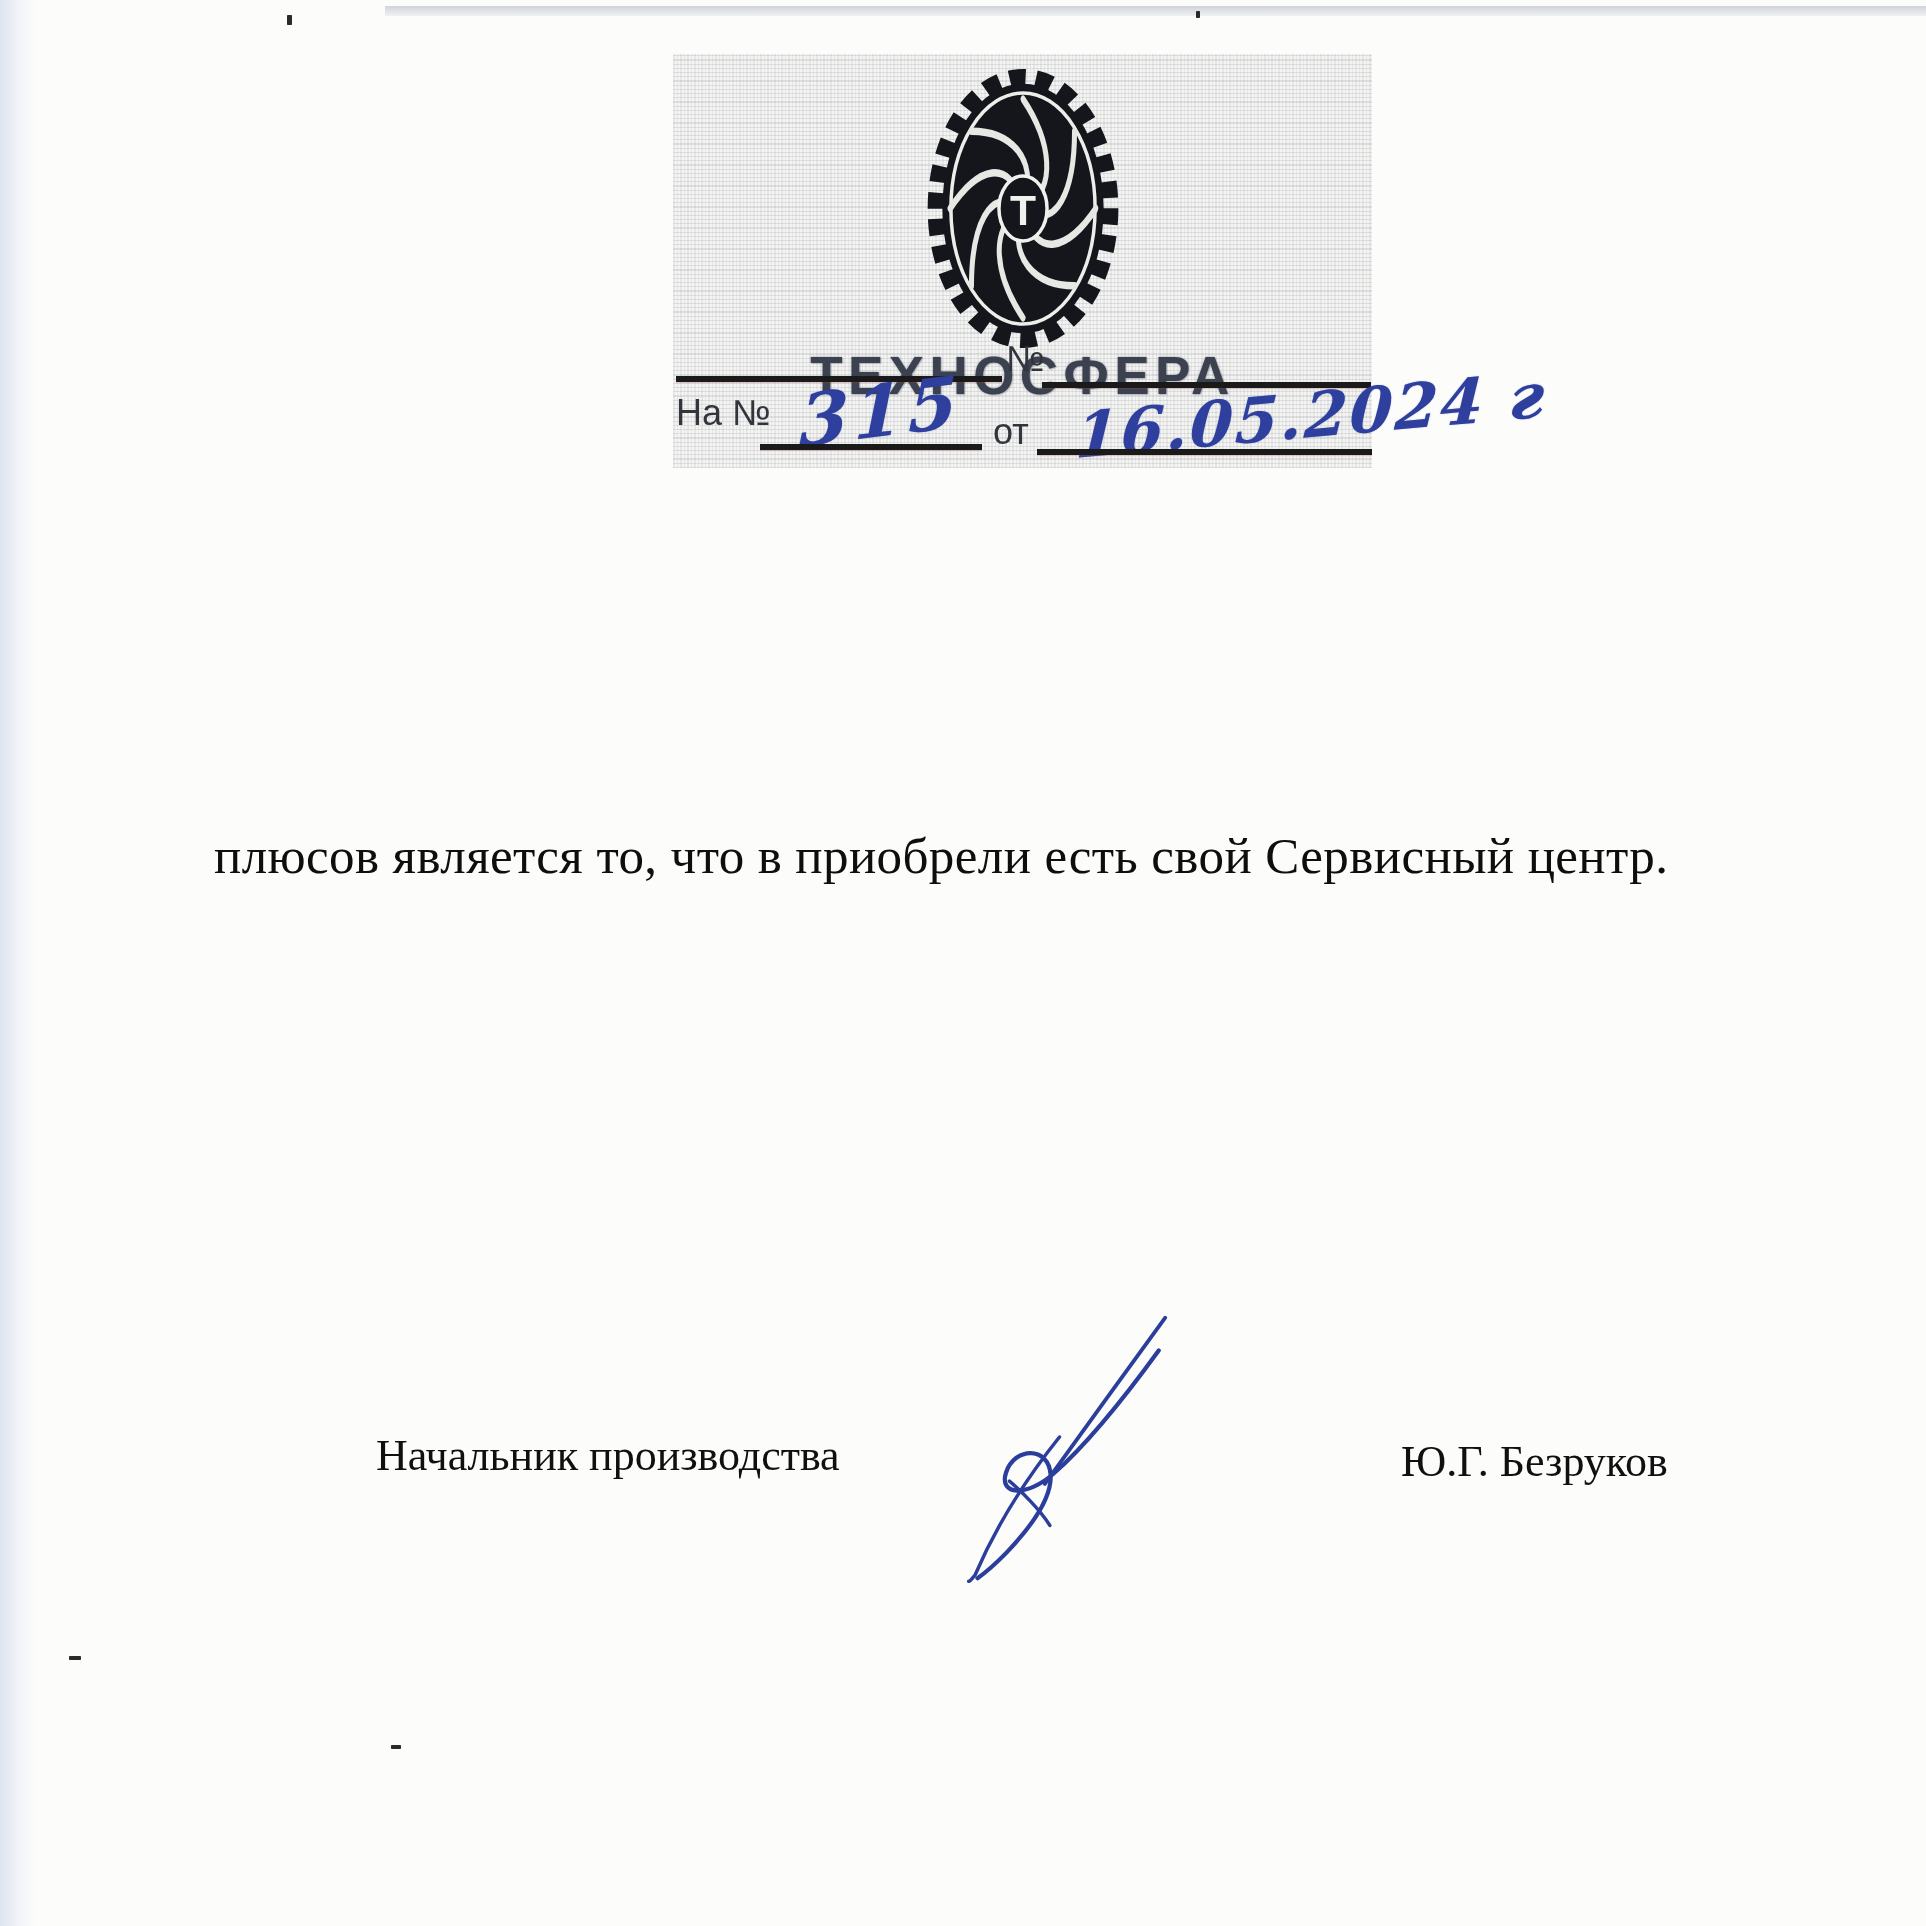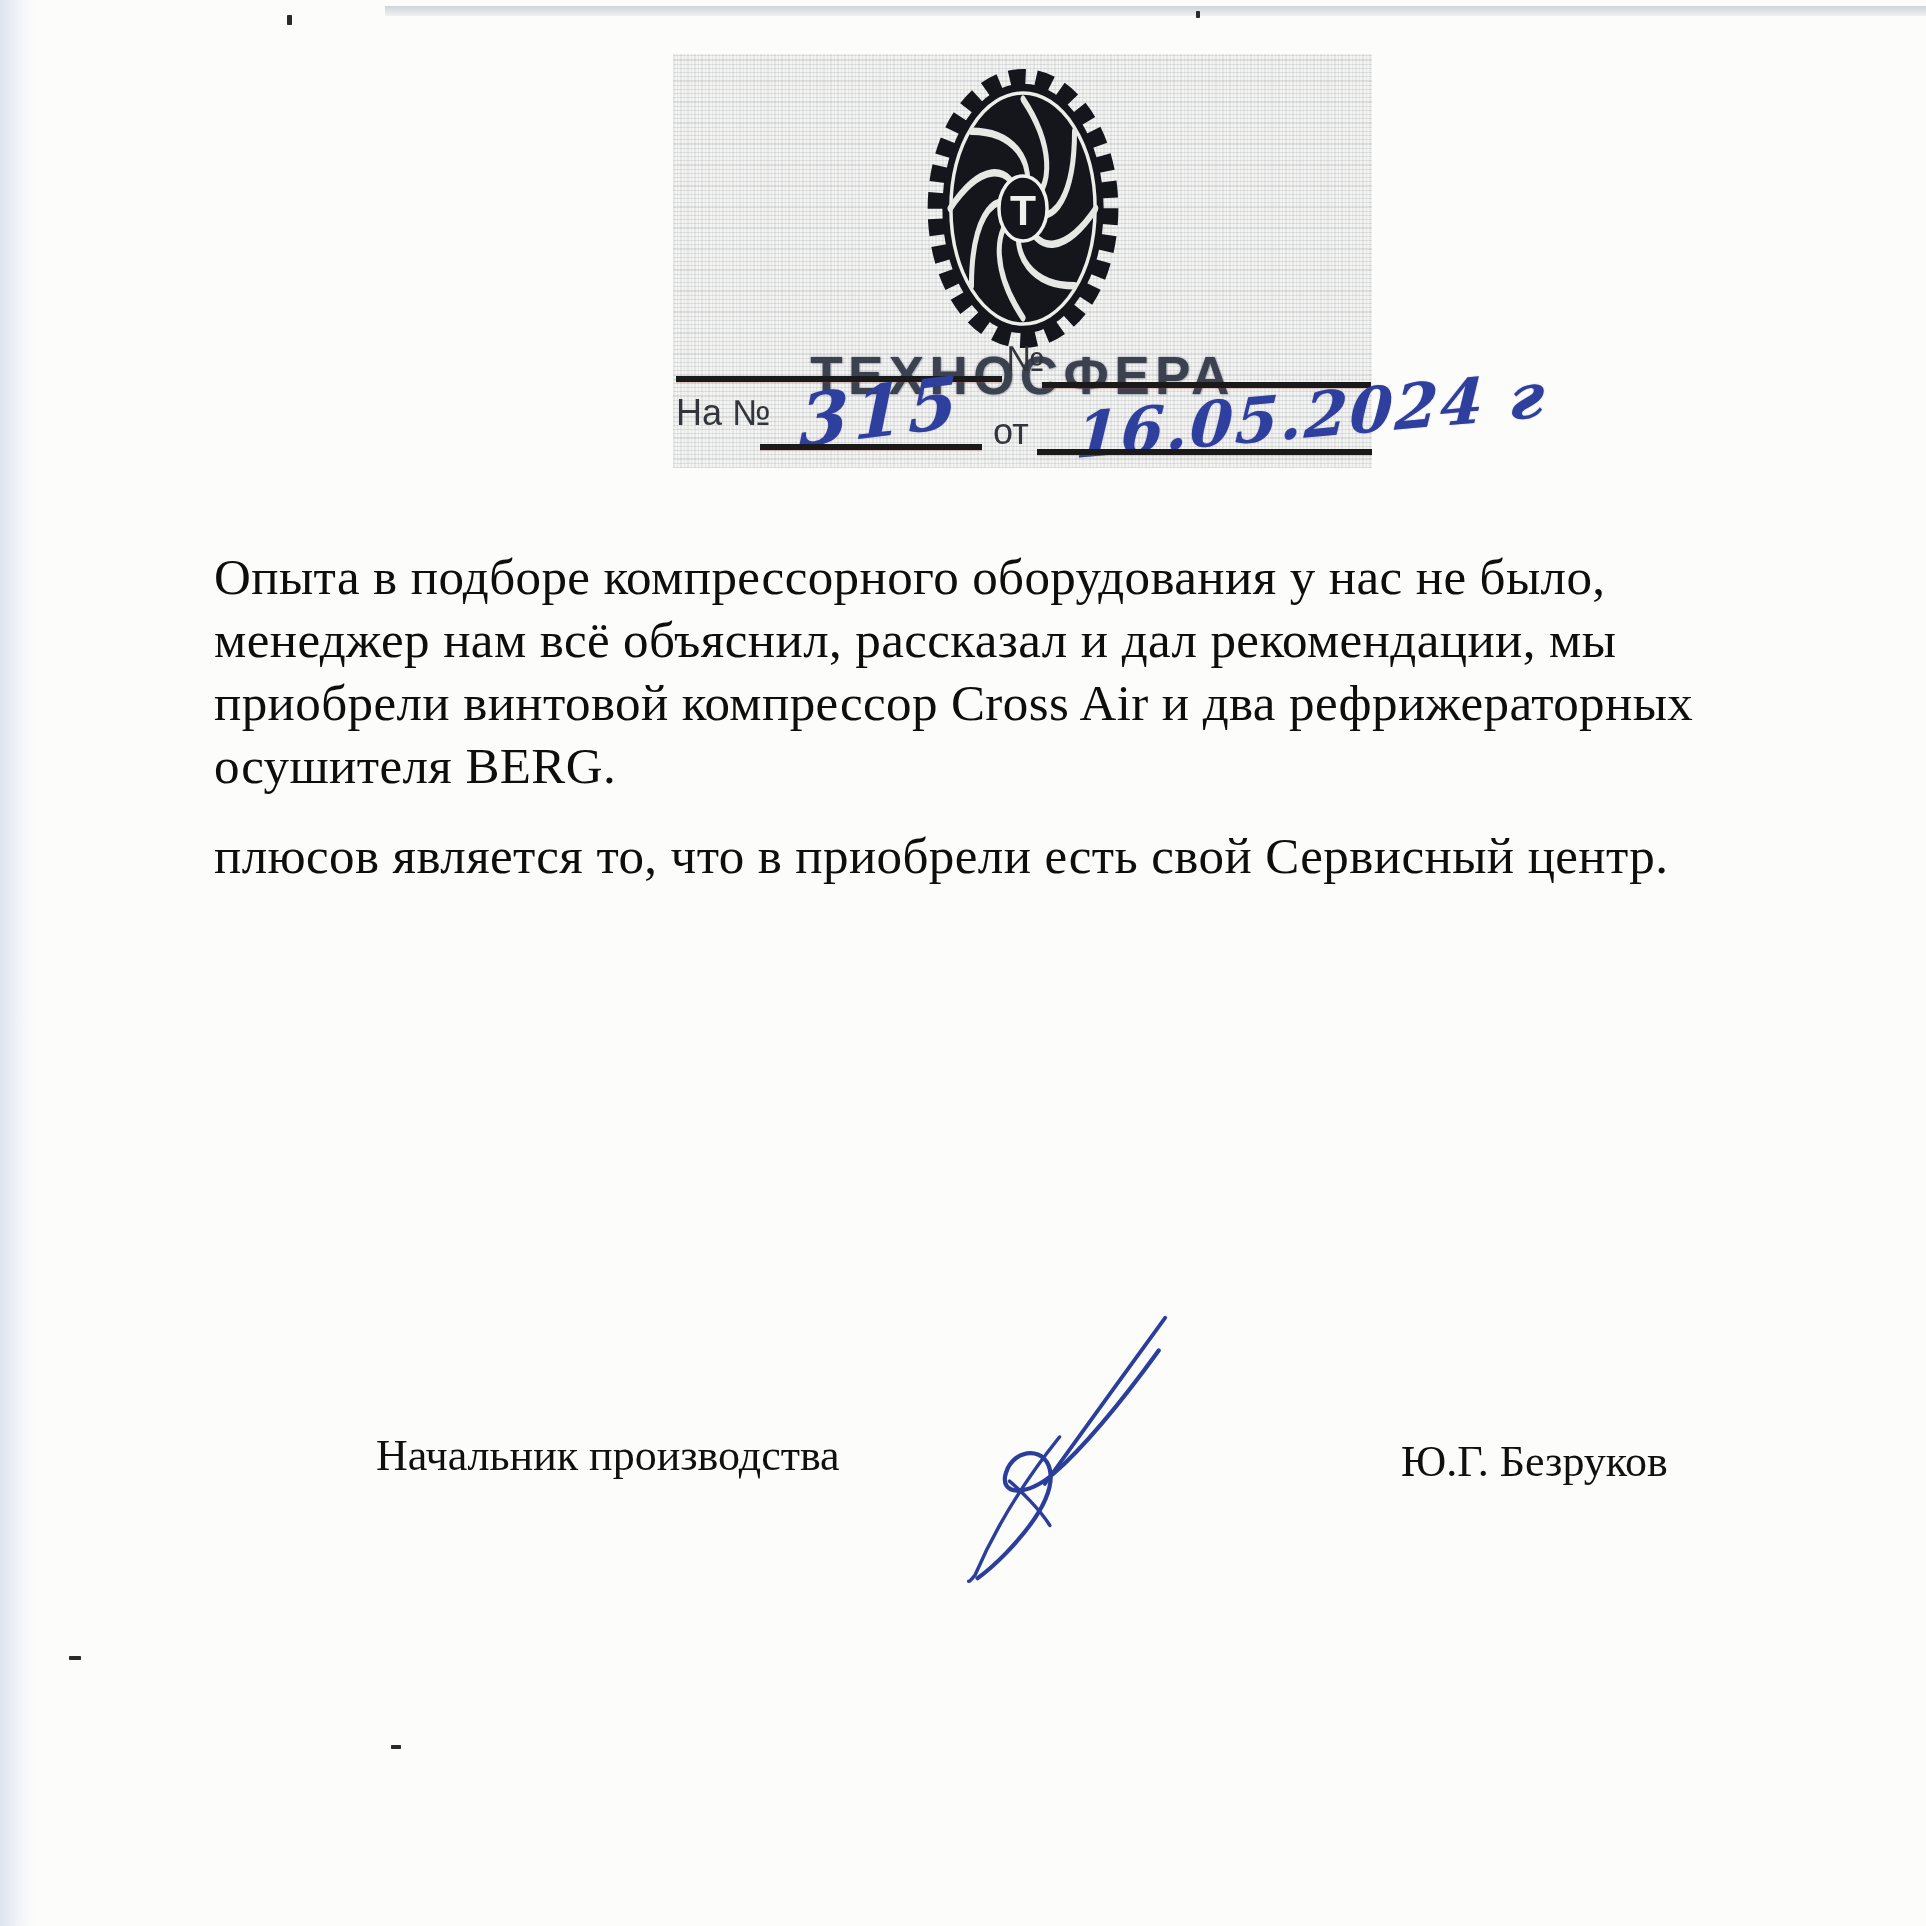--- a/index.html
+++ b/index.html
@@ -127,26 +127,20 @@
   <div class="lh-label num-sign">№</div>
   <div class="rule rule-1r"></div>
 
   <div class="lh-label na-num">На №</div>
   <div class="handwriting hw-number">315</div>
   <div class="rule rule-2l"></div>
   <div class="lh-label ot-label">от</div>
   <div class="handwriting hw-date">16.05.2024 г</div>
   <div class="rule rule-2r"></div>
 
-  <div class="para para-1">
-    <div>Опыта в подборе компрессорного оборудования у нас не было,</div>
-    <div>менеджер нам всё объяснил, рассказал и дал рекомендации, мы</div>
-    <div>приобрели винтовой компрессор Cross Air и два рефрижераторных</div>
-    <div>осушителя BERG.</div>
-  </div>
   <div class="para para-2">
     <div>плюсов является то, что в приобрели есть свой Сервисный центр.</div>
   </div>
 
   <div class="sig-title">Начальник производства</div>
 
   <div class="sig-mark">
     <svg viewBox="0 0 790 720" width="304" height="277">
       <g fill="none" stroke="#2b3e9b" stroke-linecap="round">
         <path stroke-width="10" d="M705,20 C610,150 480,330 392,452"></path>

